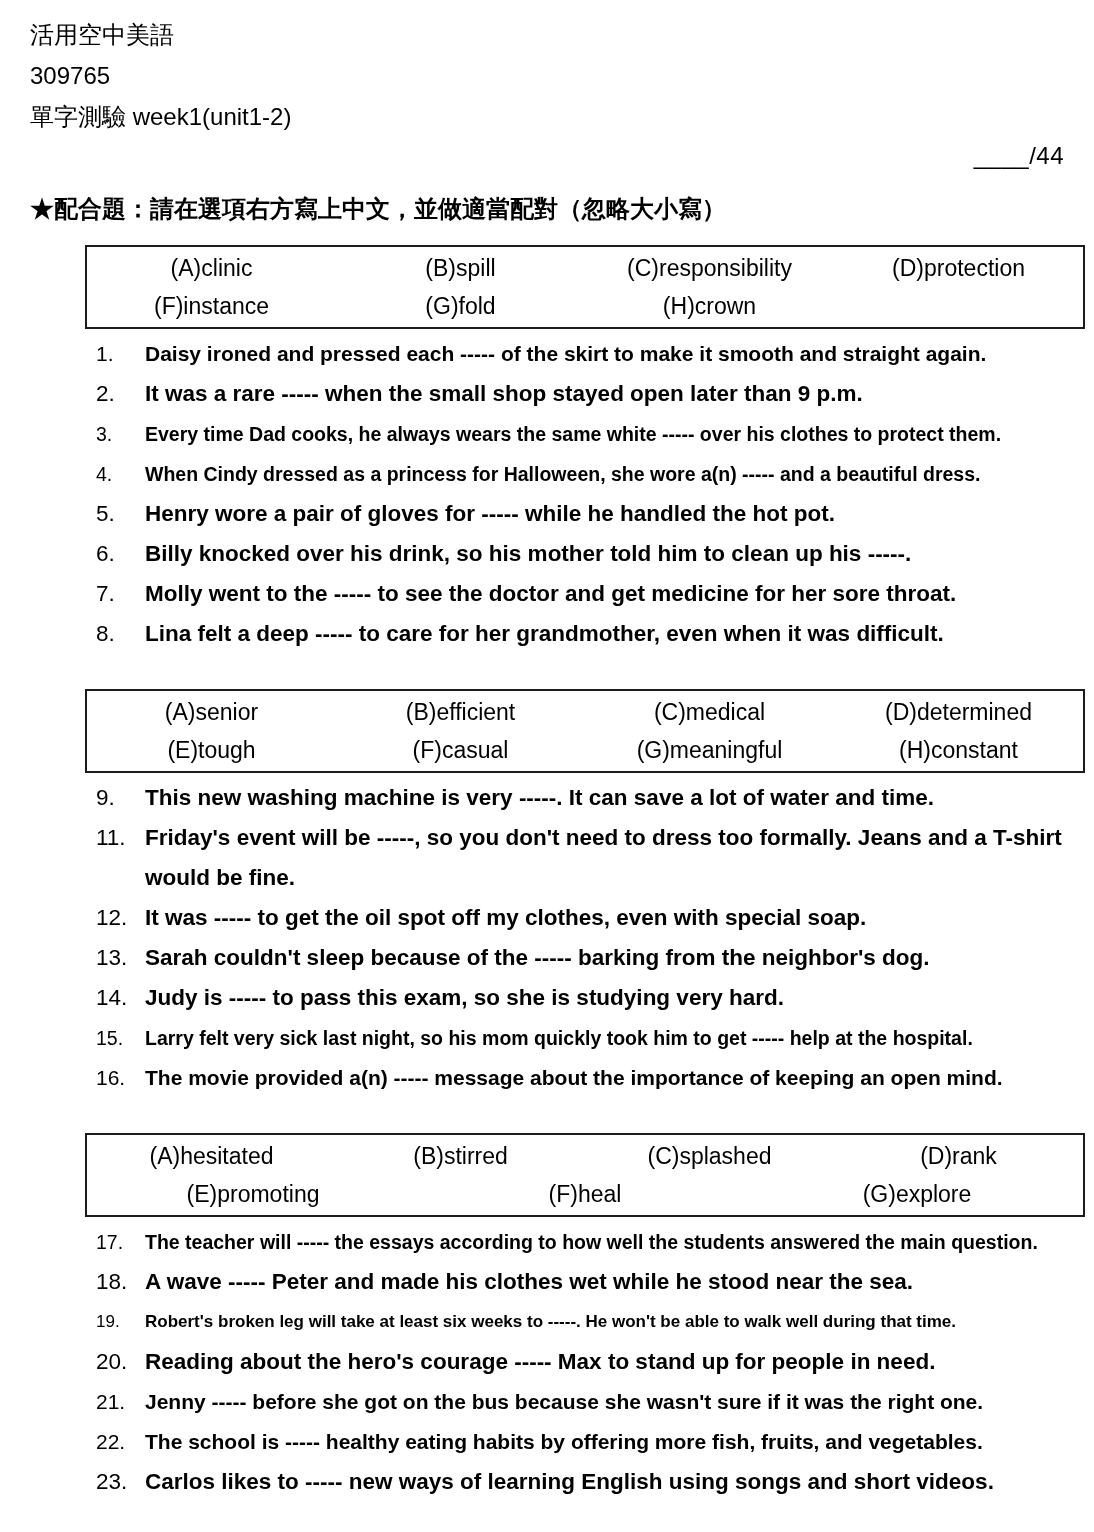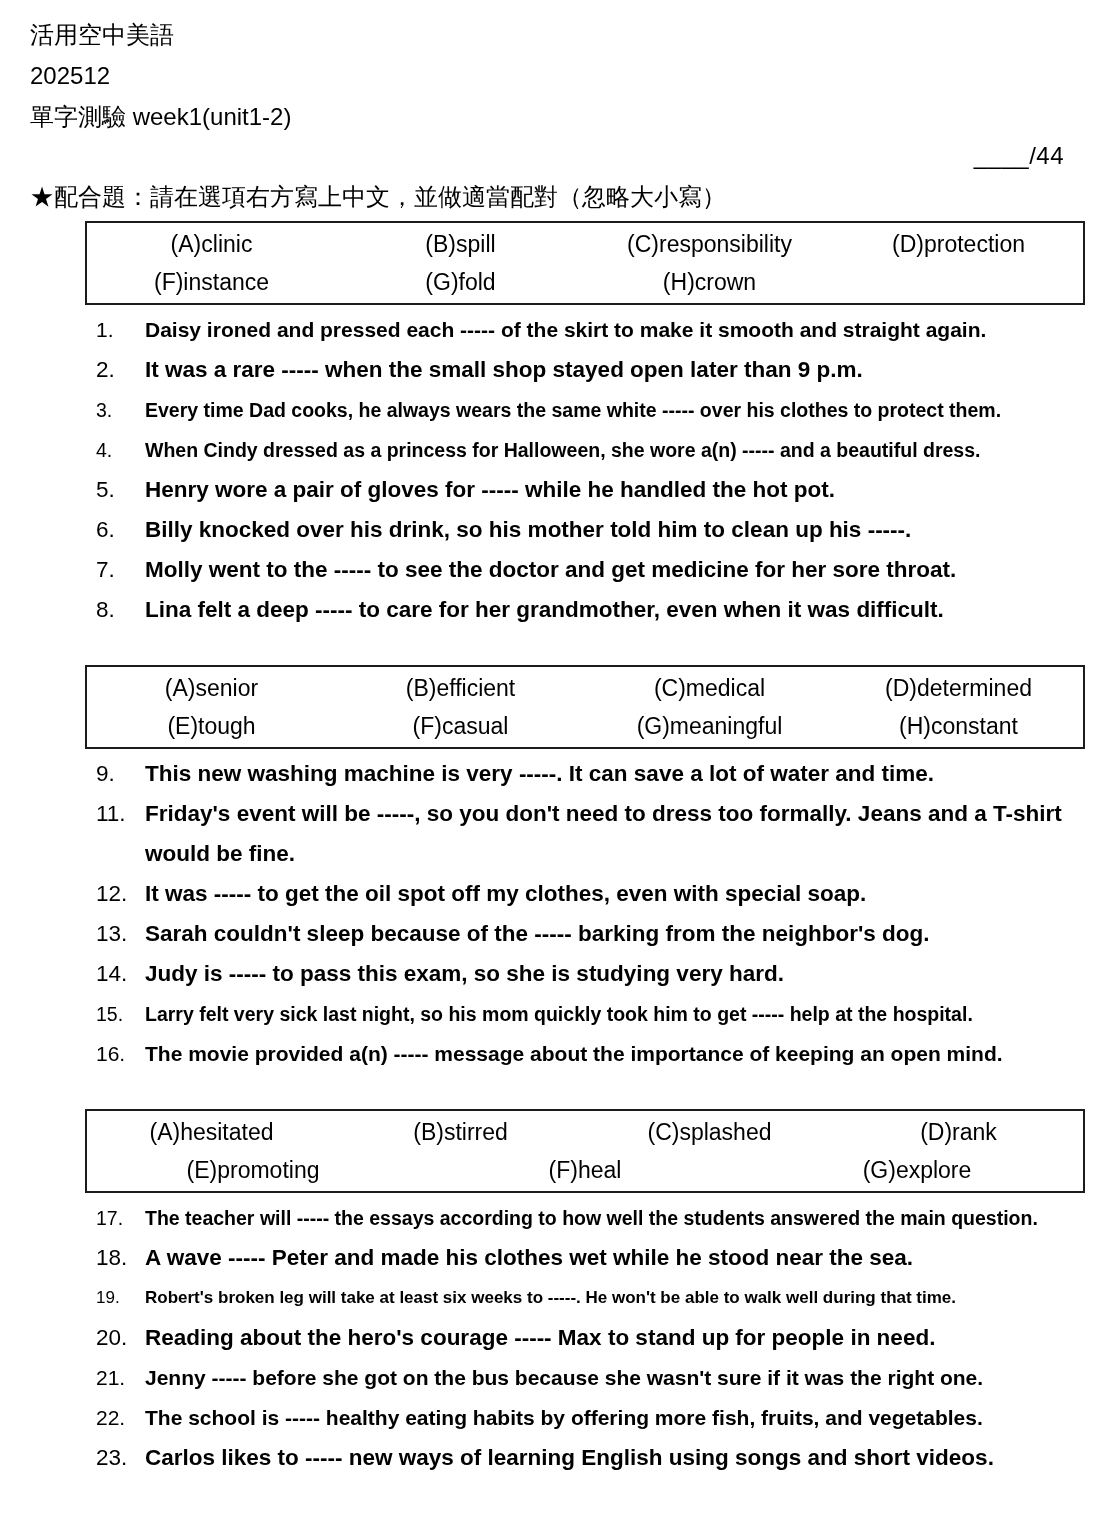--- a/index.html
+++ b/index.html
@@ -22,34 +22,34 @@
   }
   .score {
     text-align: right;
     font-size: 24px;
     line-height: 30px;
     margin-top: 4px;
     letter-spacing: 0.5px;
   }
   .instruction {
     font-size: 24px;
-    font-weight: normal;
+    font-weight: bold;
     line-height: 32px;
-    margin-top: 10px;
+    margin-top: 22px;
     white-space: nowrap;
   }
   .section { margin: 0; }
   .opt-box {
     margin-left: 55px;
     width: 1000px;
     border: 2px solid #1c1c1c;
     padding: 2px 0;
     margin-top: 35px;
   }
-  .section:first-of-type .opt-box { margin-top: 8px; }
+  .section:first-of-type .opt-box { margin-top: 20px; }
   .opt-row { display: grid; width: 100%; }
   .opt-cell {
     text-align: center;
     font-size: 23px;
     line-height: 38px;
     white-space: nowrap;
   }
   .questions { margin-top: 5px; }
   .q {
     display: flex;
@@ -63,21 +63,21 @@
   .q.md { font-size: 21px; }
   .q.sm { font-size: 19.5px; }
   .q.xs { font-size: 17px; }
 </style>
 </head>
 <body>
 
 <div class="page">
   <div>
     <div class="hdr-line">活用空中美語</div>
-    <div class="hdr-line">202512</div>
+    <div class="hdr-line">309765</div>
     <div class="hdr-line">單字測驗 week1(unit1-2)</div>
   </div>
   <div class="score">____/44</div>
   <div class="instruction">★配合題：請在選項右方寫上中文，並做適當配對（忽略大小寫）</div>
 
   <div id="sections">
       <div class="section">
         <div class="opt-box">
           <div class="opt-row" style="grid-template-columns: repeat(4, 1fr);">
             <span class="opt-cell">(A)clinic</span>

